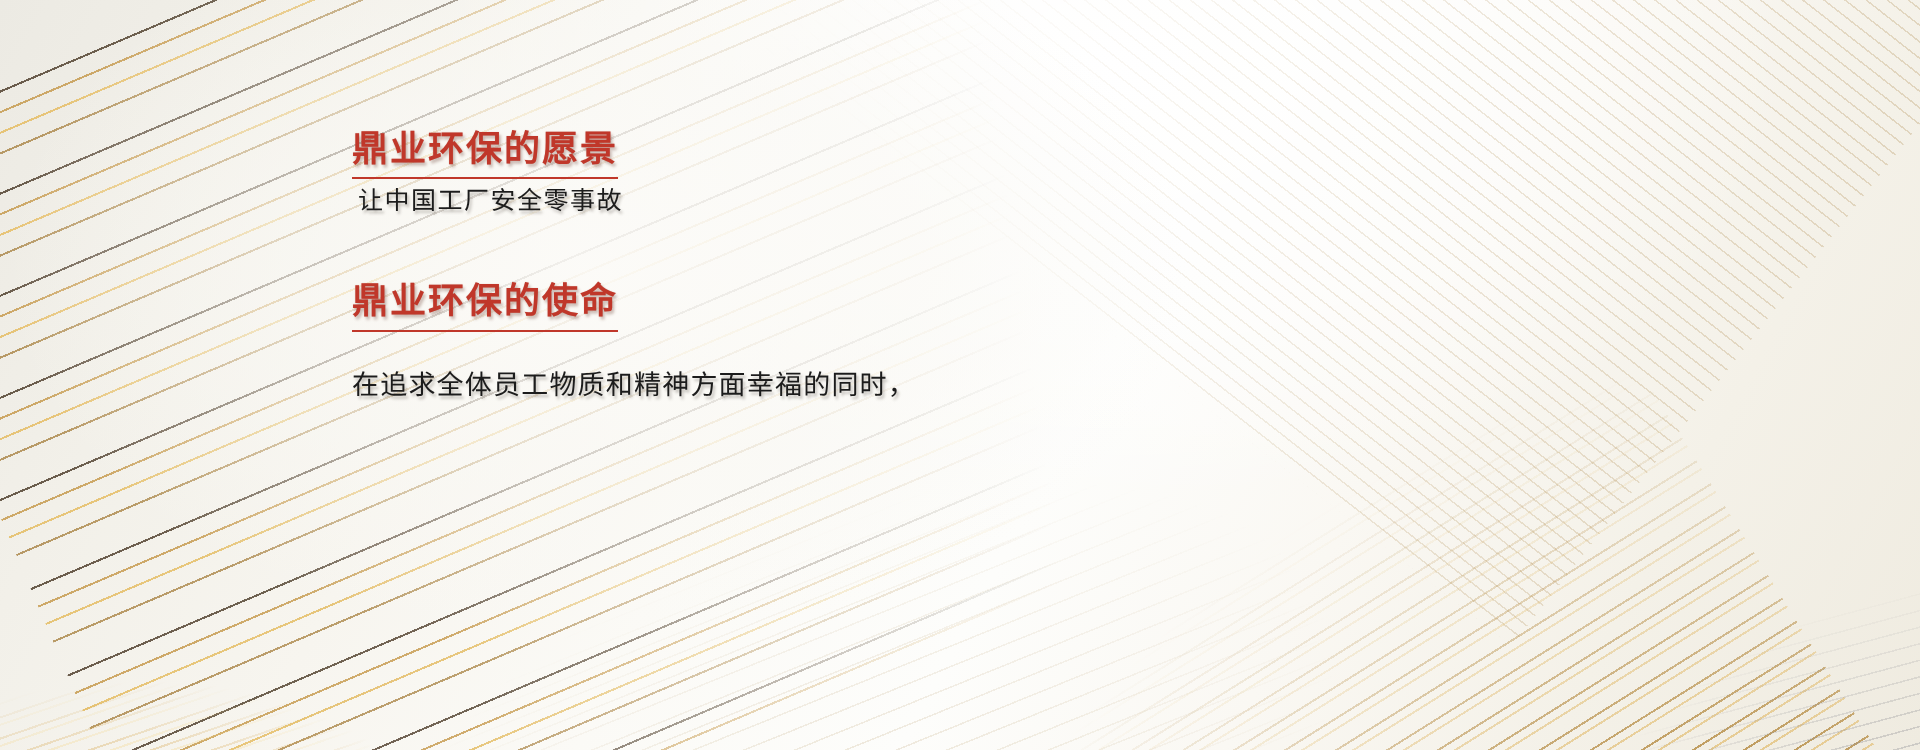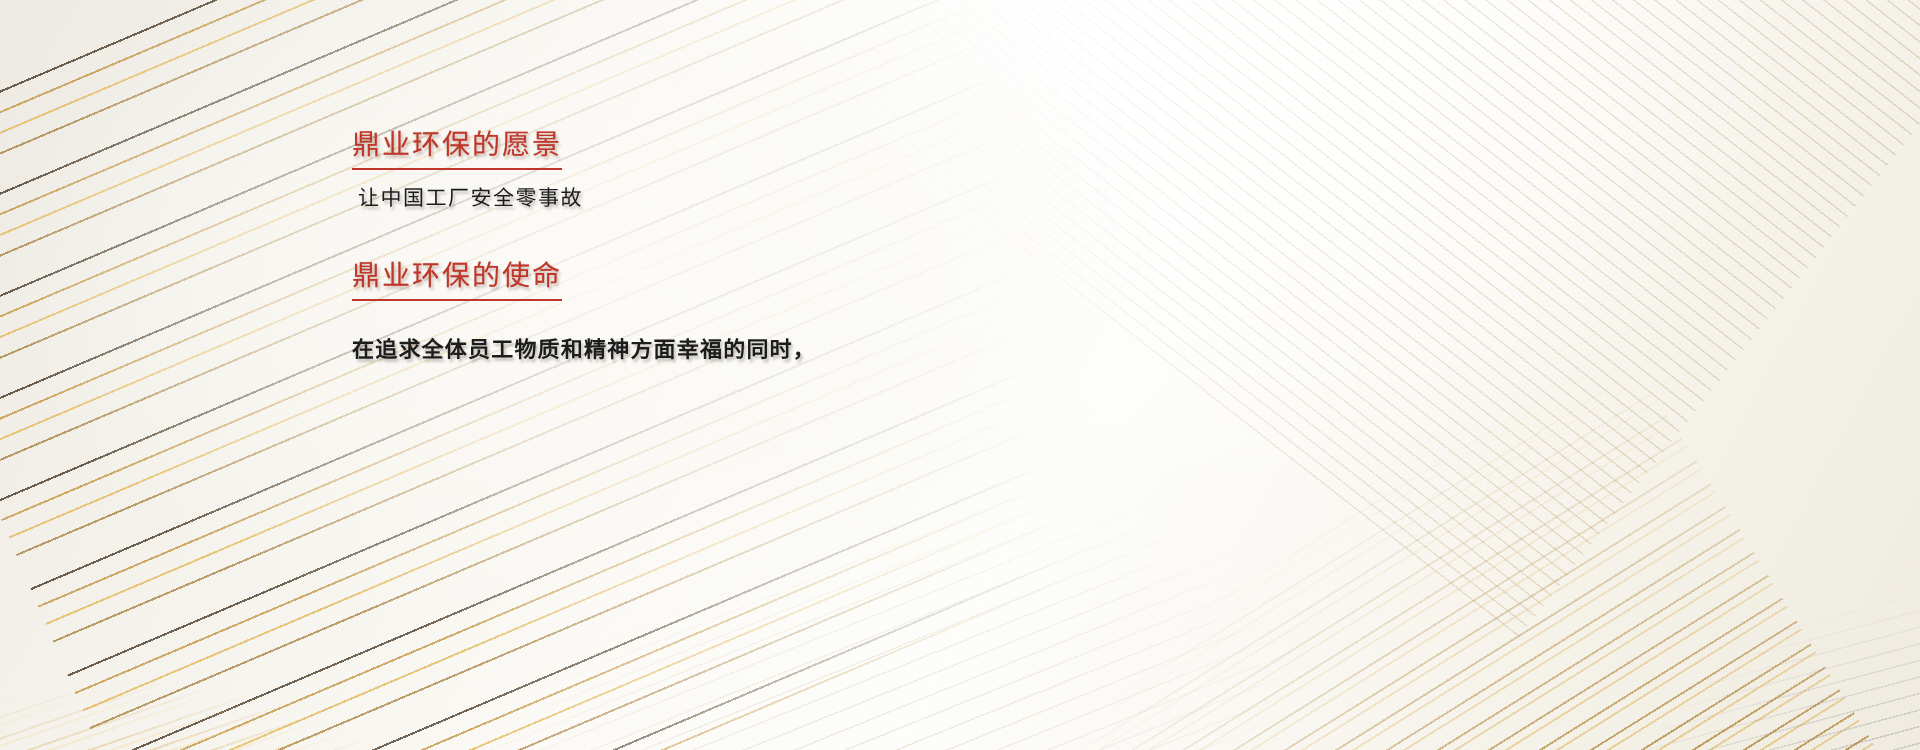--- a/index.html
+++ b/index.html
@@ -198,50 +198,50 @@
     position: absolute;
     left: 352px;
     top: 128px;
     width: 900px;
   }
 
   .vision-block { margin-bottom: 48px; }
 
   .heading {
     display: inline-block;
-    font-size: 28px;
-    font-weight: 400;
+    font-size: 36px;
+    font-weight: 700;
     letter-spacing: 2px;
     line-height: 1.18;
     color: #c0372a;
     text-shadow:
       2px 3px 3px rgba(90, 40, 25, 0.30),
       0 0 1px rgba(150, 50, 30, 0.35);
     padding-bottom: 7px;
     border-bottom: 2px solid #c0372a;
     white-space: nowrap;
   }
 
   .subtitle {
-    margin-top: 11px;
+    margin-top: 1px;
     margin-left: 6px;
-    font-size: 21px;
+    font-size: 25px;
     font-weight: 400;
     letter-spacing: 1.5px;
     color: #1c1c1c;
     text-shadow: 2px 3px 3px rgba(60, 50, 40, 0.30);
     white-space: nowrap;
   }
 
-  .mission-block { margin-top: 48px; }
+  .mission-block { margin-top: 64px; }
 
   .body-text {
     margin-top: 26px;
-    font-size: 22px;
-    font-weight: 700;
+    font-size: 27px;
+    font-weight: 400;
     letter-spacing: 1.2px;
     line-height: 2.05;
     color: #1c1c1c;
     text-shadow: 2px 3px 3px rgba(60, 50, 40, 0.30);
   }
 
   .body-line { white-space: nowrap; }
 </style>
 </head>
 <body>

